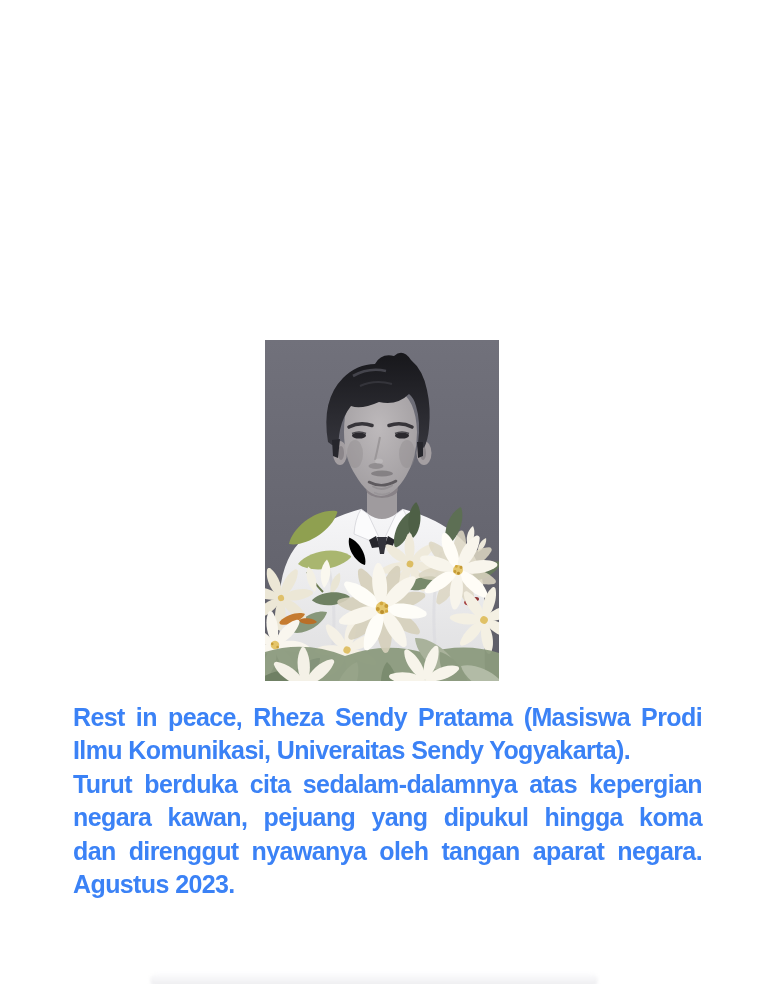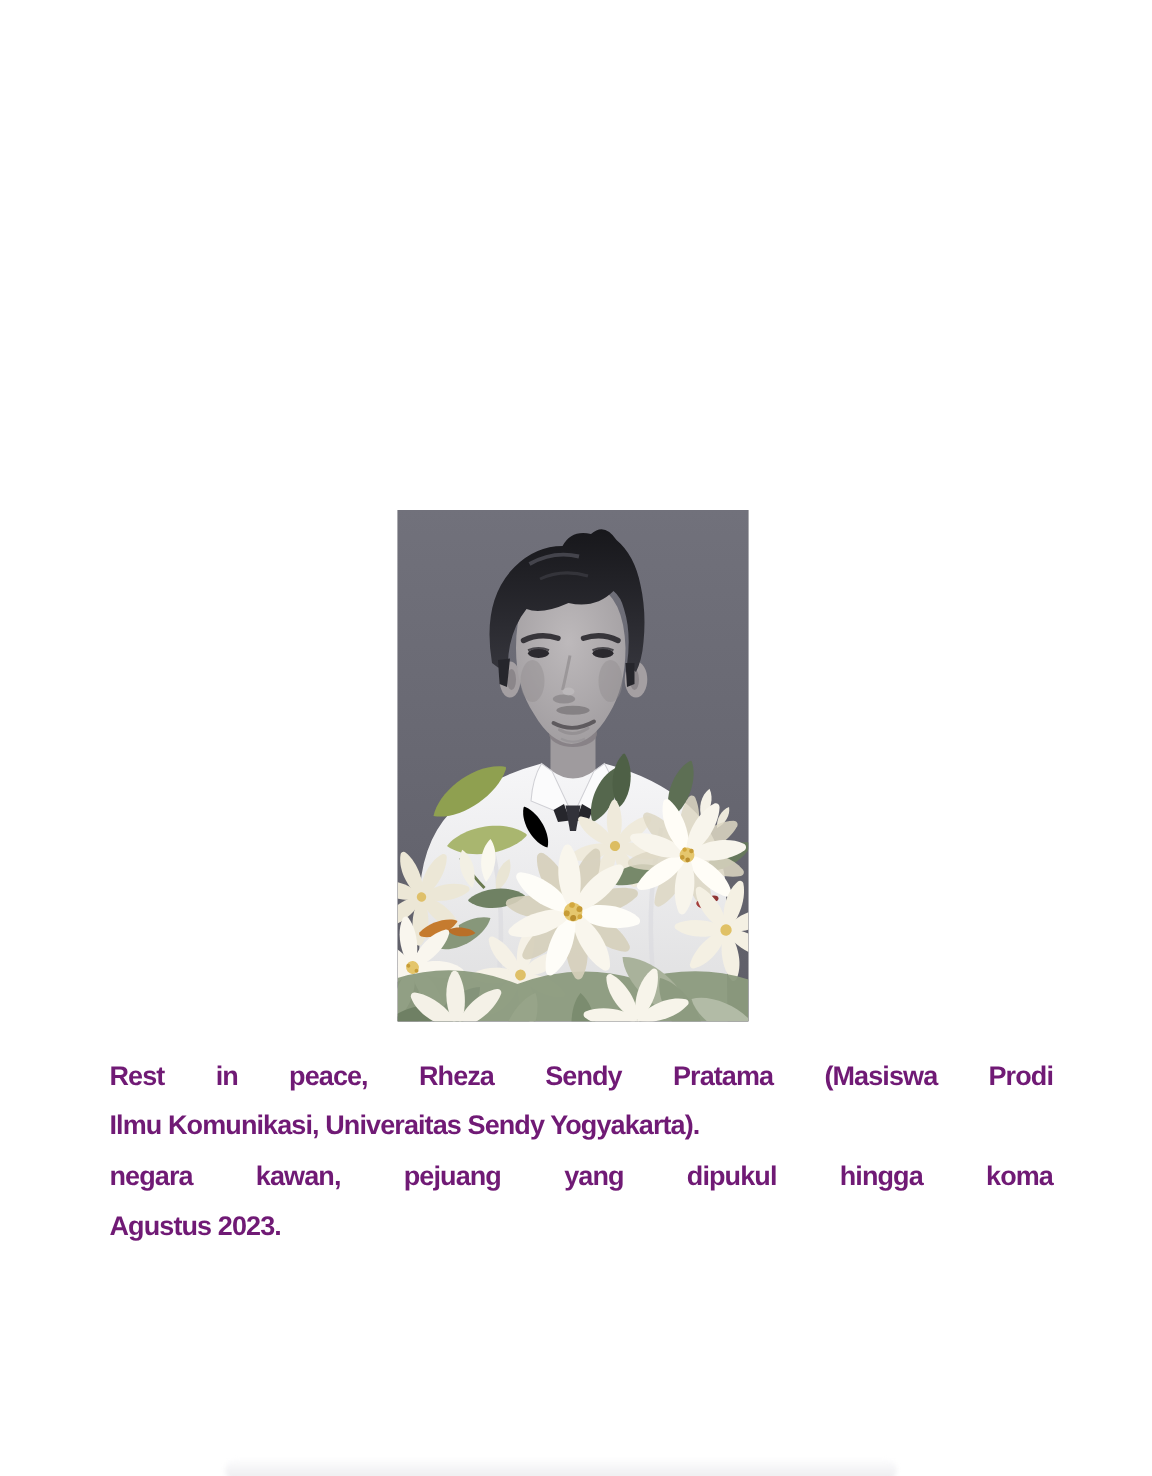--- a/index.html
+++ b/index.html
@@ -8,21 +8,21 @@
     background:#ffffff;
     font-family:"Liberation Sans","DejaVu Sans",sans-serif;
   }
   .photo-frame{
     position:absolute;left:265px;top:340px;width:234px;height:341px;
     overflow:hidden;background:#696972;
   }
   .photo-frame svg{display:block;}
   .memorial-text{
     position:absolute;left:73px;top:701px;width:629px;
-    color:#701a75;font-weight:700;font-size:18px;line-height:33.4px;
+    color:#3b82f6;font-weight:700;font-size:25px;line-height:33.4px;
     letter-spacing:-0.6px;
   }
   .mline{white-space:nowrap;text-align:justify;text-justify:inter-word;}
   .mline.j{text-align-last:justify;}
   .mline.l{text-align-last:left;}
   .bottom-smudge{
     position:absolute;left:150px;top:973px;width:448px;height:14px;
     border-radius:8px;
     background:linear-gradient(#fdfdfe,#ebebee);
     filter:blur(1.5px);
@@ -299,17 +299,19 @@
             <use href="#petal" transform="rotate(309)"></use>
         </g>
       </g>
     </g>
   </svg>
 </div>
 
 <div class="memorial-text">
   <div class="mline j">Rest in peace, Rheza Sendy Pratama (Masiswa Prodi</div>
   <div class="mline l">Ilmu Komunikasi, Univeraitas Sendy Yogyakarta).</div>
+  <div class="mline j">Turut berduka cita sedalam-dalamnya atas kepergian</div>
   <div class="mline j">negara kawan, pejuang yang dipukul hingga koma</div>
+  <div class="mline j">dan direnggut nyawanya oleh tangan aparat negara.</div>
   <div class="mline l">Agustus 2023.</div>
 </div>
 
 <div class="bottom-smudge"></div>
 
 </body></html>

